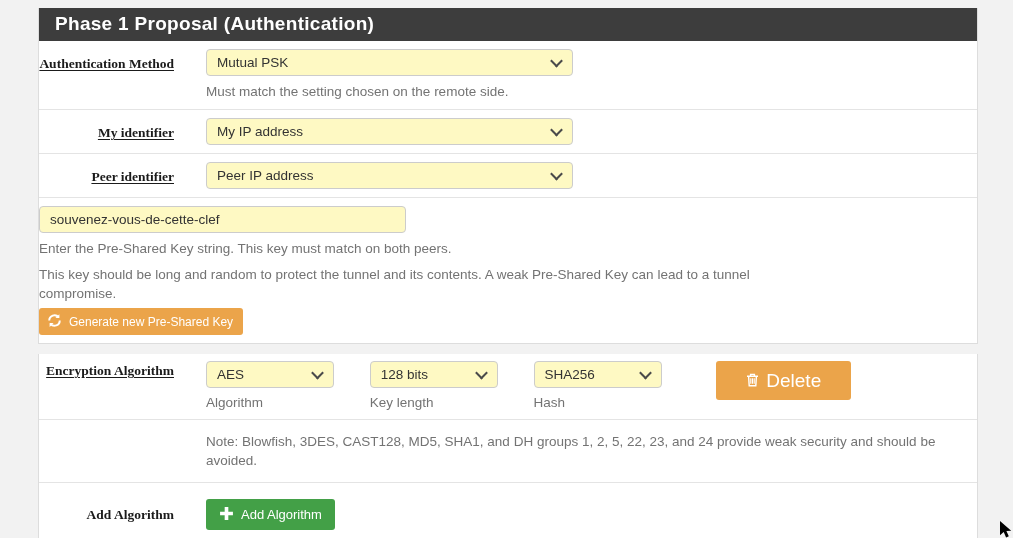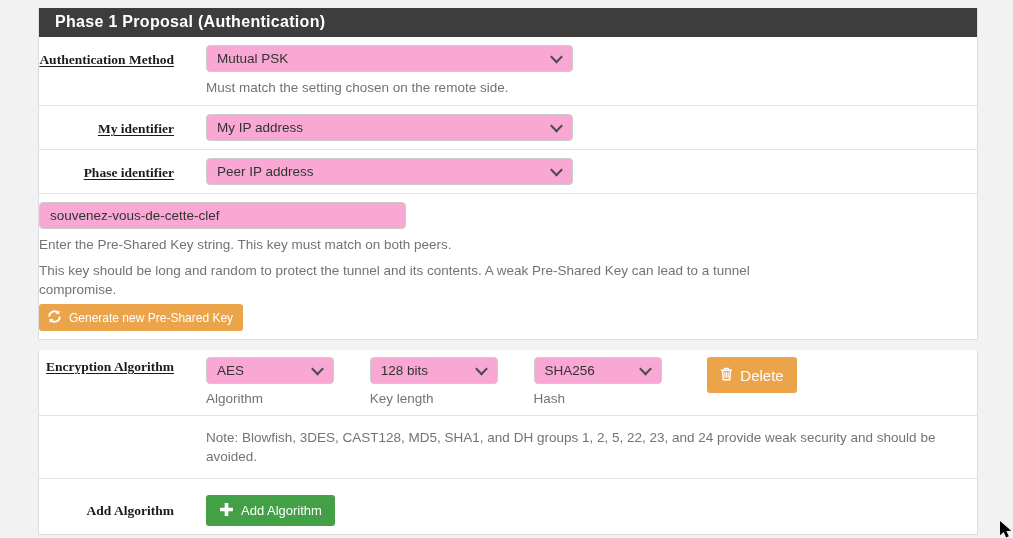--- a/index.html
+++ b/index.html
@@ -11,21 +11,21 @@
     color: #333;
     position: relative;
   }
   .content { margin: 8px 35px 0 38px; width: 940px; }
 
   .panel { background: #fff; border: 1px solid #ddd; border-top: none; margin-bottom: 10px; }
   .panel-heading {
     background: #3d3d3d;
     color: #fff;
     font-weight: bold;
-    font-size: 16px;
+    font-size: 19px;
     letter-spacing: .3px;
     padding: 5px 16px 6px 16px;
   }
 
   .frow { display: flex; }
   .frow + .frow { border-top: 1px solid #e4e4e4; }
 
   .col-label {
     flex: 0 0 167px;
     text-align: right;
@@ -37,21 +37,21 @@
   }
   .col-label .u { text-decoration: underline; text-underline-offset: 2px; }
   .col-ctl { flex: 1 1 auto; padding: 8px 20px 8px 0; }
 
   
   .select-wrap { position: relative; display: inline-block; vertical-align: top; }
   select, input[type=text] {
     font-family: "Liberation Sans", sans-serif;
     font-size: 13.5px;
     color: #333;
-    background: #f9a8d4;
+    background: #fef9c3;
     border: 1px solid #ccc;
     border-radius: 4px;
     height: 27px;
     padding: 2px 26px 2px 10px;
     appearance: none;
     -webkit-appearance: none;
     outline: none;
   }
   input[type=text] { padding-right: 10px; }
   .select-wrap::after {
@@ -80,21 +80,21 @@
     border-radius: 3px;
     color: #fff;
     font-family: "Liberation Sans", sans-serif;
     cursor: pointer;
     line-height: 1;
     justify-content: center;
   }
   .btn-warning { background: #eba44a; }
   .btn-success { background: #43a047; }
   .btn-generate { font-size: 12px; padding: 5px 10px 5px 8px; margin-top: 5px; }
-  .btn-delete { font-size: 15px; padding: 10px 13px; vertical-align: top; margin-left: 10px; }
+  .btn-delete { font-size: 19px; padding: 10px 30px; vertical-align: top; margin-left: 19px; }
   .btn-add { font-size: 13px; padding: 7px 13px; margin-top: 8px; }
 
   
   .algo-group { display: inline-block; width: 128px; margin-right: 32px; vertical-align: top; }
   .algo-group select { width: 128px; }
   .algo-caption { color: #737373; margin-top: 6px; line-height: 17px; }
 
   .note-row .col-ctl { padding-top: 12px; padding-bottom: 12px; }
   .note { color: #737373; line-height: 19px; max-width: 737px; }
 
@@ -132,21 +132,21 @@
         <span class="select-wrap w-wide">
           <select>
             <option>My IP address</option>
           </select>
         </span>
       </div>
     </div>
 
     <div class="frow">
       <div class="col-label">
-        <span class="u">Phase identifier</span>
+        <span class="u">Peer identifier</span>
       </div>
       <div class="col-ctl">
         <span class="select-wrap w-wide">
           <select>
             <option>Peer IP address</option>
           </select>
         </span>
       </div>
     </div>
 

